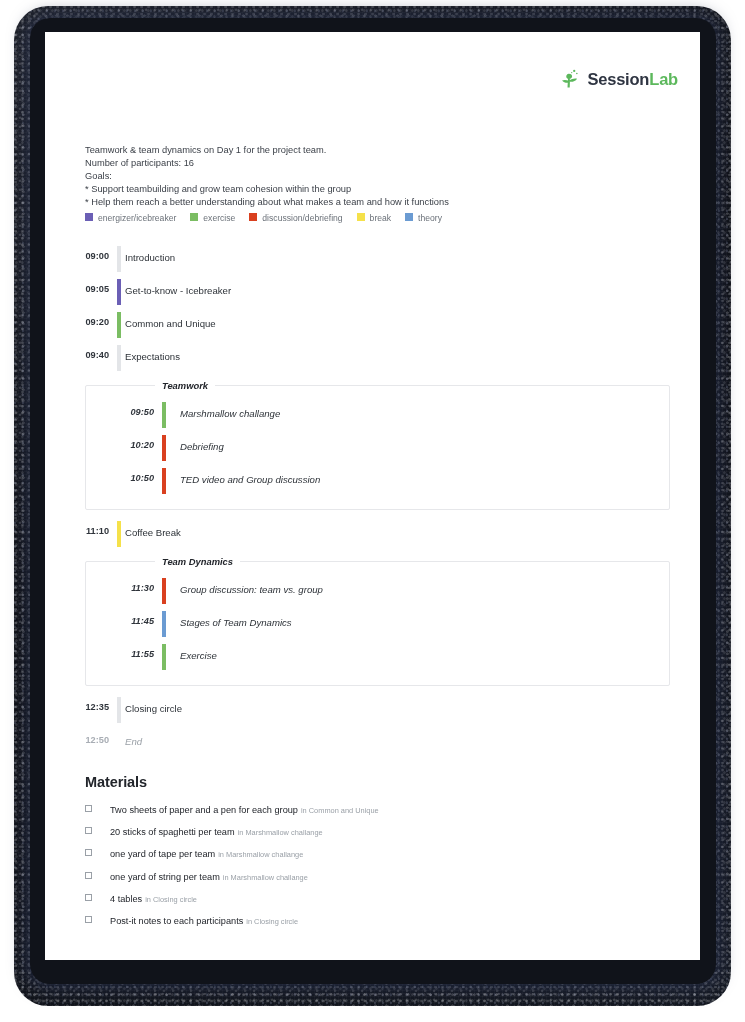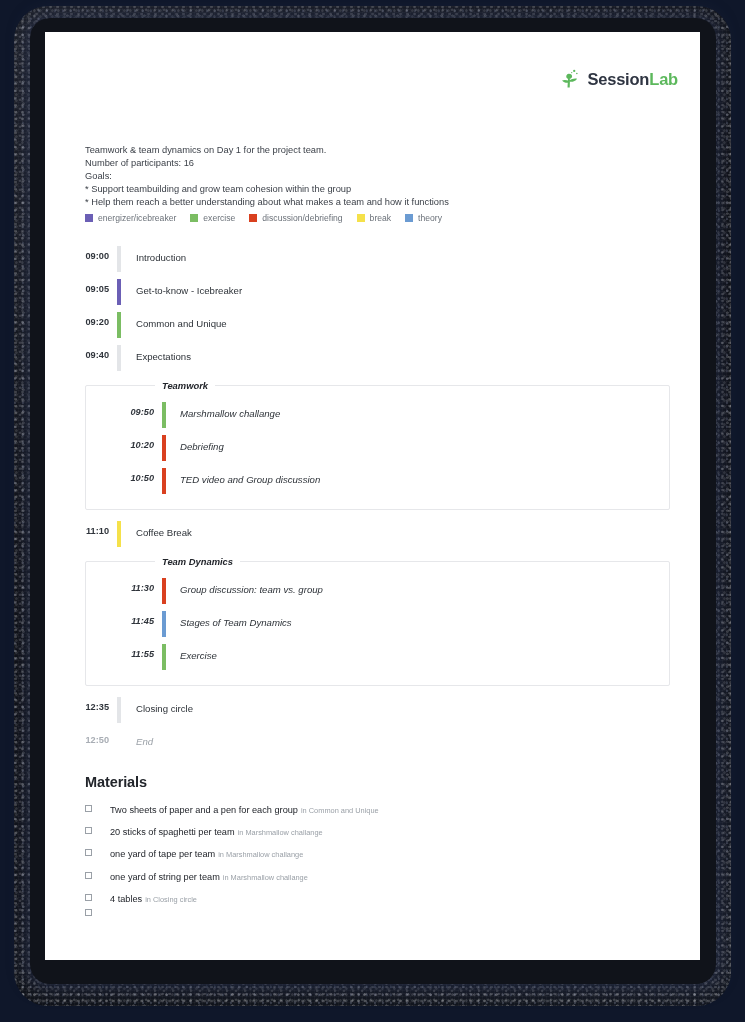--- a/index.html
+++ b/index.html
@@ -9,21 +9,21 @@
     height: 1022px;
     background: #000000;
     font-family: "Liberation Sans", sans-serif;
     overflow: hidden;
   }
 
   #screen {
     position: relative;
     width: 745px;
     height: 1022px;
-    background: #0f172a;
+    background: #ffffff;
   }
 
   
   .frame-noise {
     position: absolute;
     left: 14px;
     top: 6px;
     width: 717px;
     height: 1000px;
     border-radius: 34px;
@@ -111,21 +111,21 @@
 
   
   .legend {
     position: absolute;
     left: 40px;
     top: 181px;
     display: flex;
     align-items: center;
     gap: 14px;
   }
-  .legend-item { display: flex; align-items: center; gap: 5px; }
+  .legend-item { display: flex; gap: 5px; }
   .legend-swatch { width: 8px; height: 8px; display: block; }
   .legend-label { font-size: 8.6px; color: #6a7078; white-space: nowrap; }
 
   
   .timeline {
     position: absolute;
     left: 0;
     top: 212px;
     width: 655px;
   }
@@ -150,21 +150,21 @@
     width: 4px;
     height: 26px;
     flex: 0 0 auto;
     margin-top: 2px;
     background: #e3e5e8;
   }
   .row .title {
     font-size: 9.6px;
     color: #2d3238;
     padding-top: 8px;
-    padding-left: 15px;
+    padding-left: 4px;
   }
 
   .row.end .time { color: #a8adb4; font-weight: bold; }
   .row.end .bar { background: transparent; }
   .row.end .title { color: #9aa0a7; font-style: italic; }
 
   
   .group {
     position: relative;
     margin: 9px 0 9px 40px;
@@ -368,18 +368,19 @@
           <div class="mat-row">
             <span class="mat-check"></span>
             <span><span class="mat-label">one yard of string per team</span><span class="mat-ref">in Marshmallow challange</span></span>
           </div>
           <div class="mat-row">
             <span class="mat-check"></span>
             <span><span class="mat-label">4 tables</span><span class="mat-ref">in Closing circle</span></span>
           </div>
           <div class="mat-row">
             <span class="mat-check"></span>
+            <span><span class="mat-label">Post-it notes to each participants</span><span class="mat-ref">in Closing circle</span></span>
           </div>
         </div>
     </div>
 
   </div>
 </div>
 
 </body></html>

